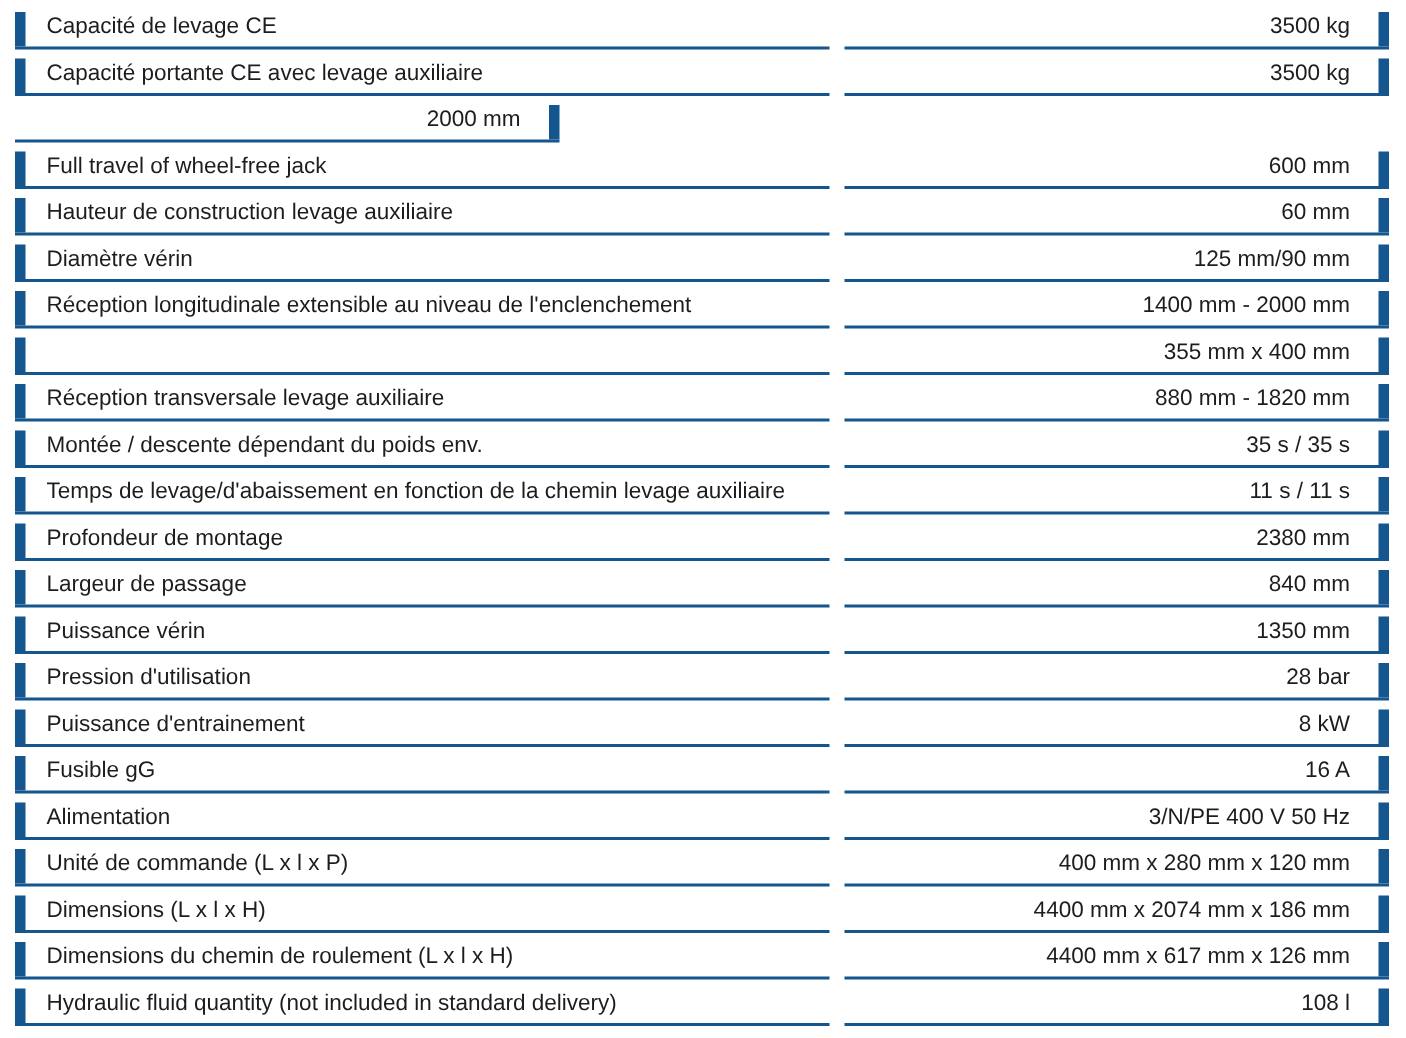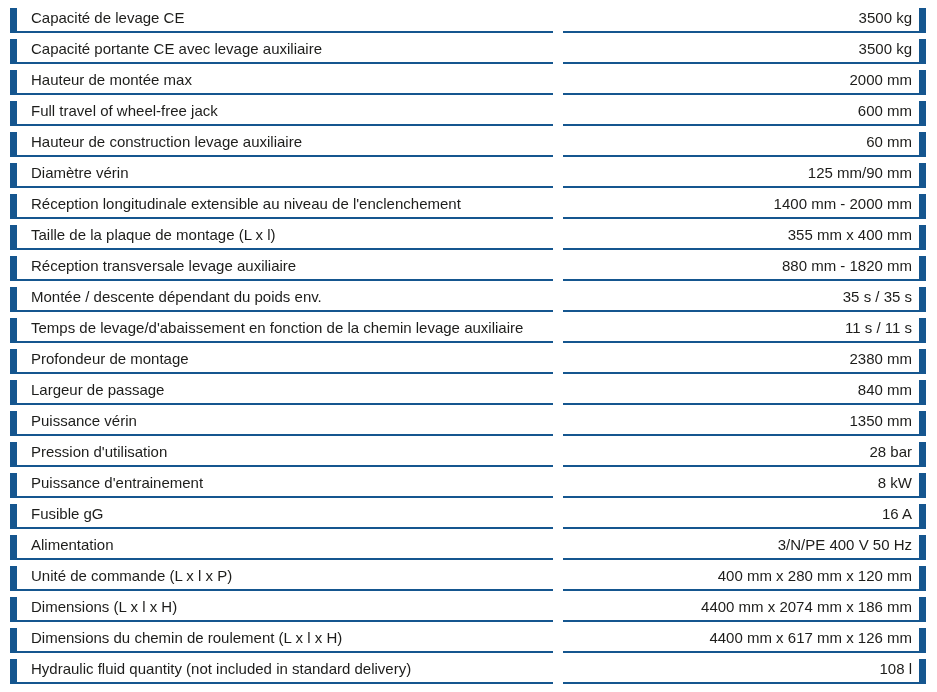--- a/index.html
+++ b/index.html
@@ -29,21 +29,21 @@
     color: #1D1D1B;
     white-space: nowrap;
   }
   .cell-label {
     flex: 1 1 auto;
     padding-left: 21px;
   }
   .cell-value {
     flex: 0 0 363px;
     justify-content: flex-end;
-    padding-right: 14px;
+    padding-right: 26px;
   }
   .accent-bar {
     position: absolute;
     bottom: 0;
     width: 7px;
     height: 23px;
     background: #15568F;
   }
   .accent-bar.left  { left: 0; }
   .accent-bar.right { right: 0; }
@@ -68,24 +68,20 @@
       <span class="accent-bar left"></span>
       <span>Capacité portante CE avec levage auxiliaire</span>
     </div>
     <div class="cell cell-value">
       <span>3500 kg</span>
       <span class="accent-bar right"></span>
     </div>
   </div>
 
   <div class="spec-row">
-    <div class="cell cell-label">
-      <span class="accent-bar left"></span>
-      <span>Hauteur de montée max</span>
-    </div>
     <div class="cell cell-value">
       <span>2000 mm</span>
       <span class="accent-bar right"></span>
     </div>
   </div>
 
   <div class="spec-row">
     <div class="cell cell-label">
       <span class="accent-bar left"></span>
       <span>Full travel of wheel-free jack</span>
@@ -125,21 +121,20 @@
     </div>
     <div class="cell cell-value">
       <span>1400 mm - 2000 mm</span>
       <span class="accent-bar right"></span>
     </div>
   </div>
 
   <div class="spec-row">
     <div class="cell cell-label">
       <span class="accent-bar left"></span>
-      <span>Taille de la plaque de montage (L x l)</span>
     </div>
     <div class="cell cell-value">
       <span>355 mm x 400 mm</span>
       <span class="accent-bar right"></span>
     </div>
   </div>
 
   <div class="spec-row">
     <div class="cell cell-label">
       <span class="accent-bar left"></span>

